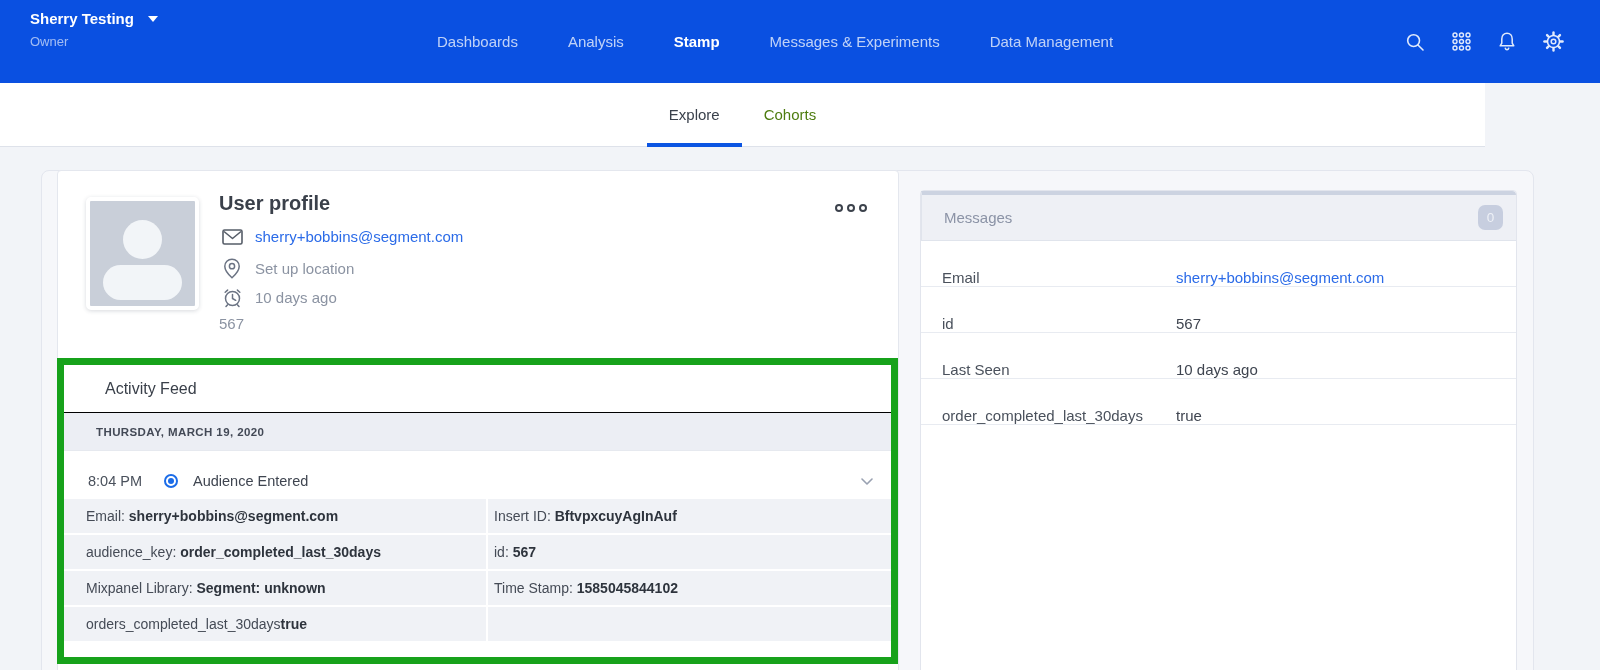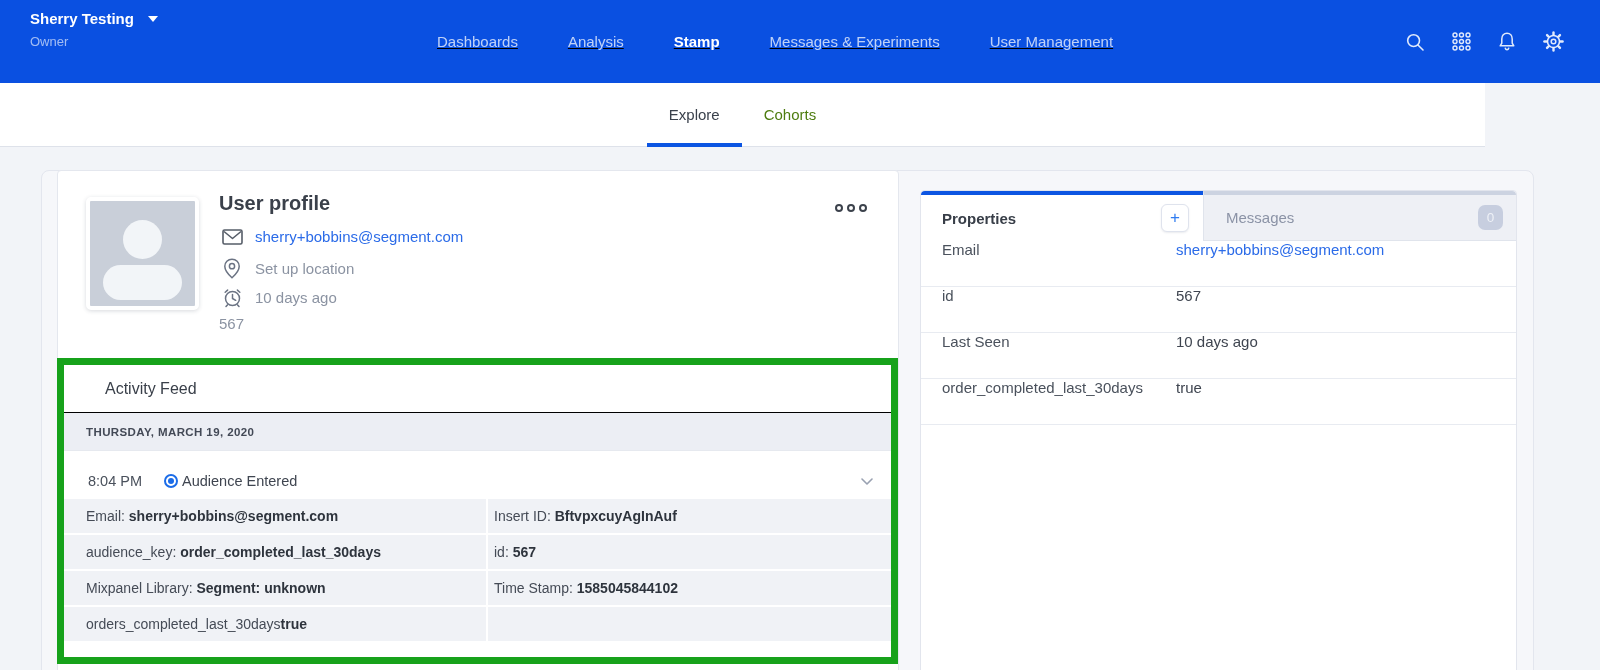--- a/index.html
+++ b/index.html
@@ -7,21 +7,21 @@
               font-family:"Liberation Sans","DejaVu Sans",sans-serif; }
 
   
   .topbar { position:absolute; left:0; top:0; width:1600px; height:83px; background:#0a50e1; }
   .project { position:absolute; left:30px; top:10px; color:#fff; }
   .project-name-row { display:flex; align-items:center; gap:14px; font-size:15px; font-weight:700; }
   .caret-down { width:0; height:0; border-left:5px solid transparent; border-right:5px solid transparent;
                 border-top:6px solid #fff; }
   .project-role { margin-top:7px; font-size:13px; color:rgba(255,255,255,.62); }
 
-  .main-nav { position:absolute; left:437px; top:0; height:83px; display:flex; align-items:center; gap:50px;text-decoration:underline; }
+  .main-nav { position:absolute; left:437px; top:0; height:83px; display:flex; align-items:center; gap:50px; }
   .nav-item { font-size:15px; color:rgba(255,255,255,.74); white-space:nowrap; cursor:pointer; }
   .nav-item.active { color:#fff; font-weight:700; }
 
   .topbar-icons { position:absolute; right:36px; top:0; height:83px; display:flex; align-items:center; gap:24px; }
   .tb-icon { width:22px; height:22px; display:flex; align-items:center; justify-content:center;
              color:rgba(255,255,255,.88); cursor:pointer; }
 
   
   .subtab-bar { position:absolute; left:0; top:83px; width:1485px; height:64px; background:#fff;
                 border-bottom:1px solid #dee2ea; display:flex; justify-content:center; gap:44px; }
@@ -52,26 +52,26 @@
   .p-id { position:absolute; left:161px; top:144px; font-size:15px; color:#8b93a2; }
   .kebab { position:absolute; left:777px; top:33px; display:flex; gap:4px; cursor:pointer; }
   .kebab span { width:8px; height:8px; border:2px solid #3c424c; border-radius:50%; }
 
   
   .activity-box { position:absolute; left:57px; top:358px; width:841px; height:306px; background:#fff;
                   border:7px solid #17a21b; z-index:3; }
   .af-header { height:48px; border-bottom:1px solid #000000; display:flex; align-items:center;
                padding-left:41px; font-size:16px; color:#3a404a; }
   .af-date { height:38px; background:#eceef4; border-bottom:1px solid #e6e9ef; display:flex; align-items:center;
-             padding-left:22px; font-size:11.5px; font-weight:700; letter-spacing:.4px; color:#434956; }
+             padding-left:32px; font-size:11.5px; font-weight:700; letter-spacing:.4px; color:#434956; }
   .af-event { height:48px; display:flex; align-items:center; padding:12px 18px 0 24px; font-size:14.5px; color:#3f4550; }
   .af-time { width:76px; color:#4a515c; }
   .radio-ic { width:14px; height:14px; border:2px solid #1b6ce8; border-radius:50%; position:relative; }
   .radio-ic i { position:absolute; left:2px; top:2px; width:6px; height:6px; background:#1b6ce8; border-radius:50%; }
-  .af-event-name { margin-left:4px; }
+  .af-event-name { margin-left:15px; }
   .af-chevron { margin-left:auto; display:flex; align-items:center; cursor:pointer; }
   .det-row { display:flex; border-bottom:2px solid #fff; }
   .det-cell { background:#f0f2f6; height:34px; display:flex; align-items:center; font-size:14px; color:#454b56;
               white-space:pre-wrap; }
   .det-cell.c1 { width:424px; padding-left:22px; border-right:2px solid #fff; }
   .det-cell.c2 { flex:1; padding-left:6px; }
   .det-val { font-weight:700; color:#2e343d; }
 
   
   .props-panel { position:absolute; left:920px; top:190px; width:597px; height:510px; background:#fff;
@@ -81,21 +81,21 @@
                     display:flex; align-items:center; padding:0 14px 0 21px; cursor:pointer; }
   .tab-properties .tab-label { font-size:15px; font-weight:700; color:#383e48; }
   .plus-btn { margin-left:auto; width:28px; height:28px; border:1px solid #dfe3ed; border-radius:6px; background:#fff;
               color:#2f7bf0; font-size:17px; line-height:25px; text-align:center;
               box-shadow:0 1px 2px rgba(50,60,90,.10); cursor:pointer; }
   .tab-messages { flex:1; background:#eef0f5; border-top:4px solid #ccd3e1; border-left:1px solid #e0e4ec;
                   border-bottom:1px solid #e0e4ec; border-radius:0 4px 0 0; display:flex; align-items:center;
                   padding:0 13px 0 22px; color:#8b93a6; font-size:15px; cursor:pointer; }
   .msg-badge { margin-left:auto; min-width:25px; height:25px; padding:0 4px; background:#c7cedf; color:#eef1f7;
                border-radius:7px; display:flex; align-items:center; justify-content:center; font-size:13.5px; }
-  .prop-row { display:flex; align-items:flex-start; height:46px; border-bottom:1px solid #e8ebf1;
+  .prop-row { display:flex; align-items:flex-end; height:46px; border-bottom:1px solid #e8ebf1;
               padding-left:21px; font-size:15px; }
   .prop-key { width:234px; color:#4a515c; }
   .prop-val { color:#3f4550; }
   .prop-val.link { color:#2b6be8; cursor:pointer; }
 </style>
 </head>
 <body>
 
 <header class="topbar">
   <div class="project">
@@ -104,21 +104,21 @@
       <span class="caret-down"></span>
     </div>
     <div class="project-role">Owner</div>
   </div>
 
   <nav class="main-nav">
     <span class="nav-item">Dashboards</span>
     <span class="nav-item">Analysis</span>
     <span class="nav-item active">Stamp</span>
     <span class="nav-item">Messages &amp; Experiments</span>
-    <span class="nav-item">User Management</span>
+    <span class="nav-item">Data Management</span>
   </nav>
 
   <div class="topbar-icons">
     <span class="tb-icon">
       <svg width="20" height="20" viewBox="0 0 20 20">
           <circle cx="8.6" cy="8.6" r="5.9" fill="none" stroke="currentColor" stroke-width="1.6"></circle>
           <line x1="13.2" y1="13.2" x2="18" y2="18" stroke="currentColor" stroke-width="1.6" stroke-linecap="round"></line>
         </svg>
     </span>
     <span class="tb-icon">
@@ -256,24 +256,20 @@
     </div>
     <div class="det-row">
       <div class="det-cell c1"><span>orders_completed_last_30days</span><span class="det-val">true</span></div>
       <div class="det-cell c2"><span></span><span class="det-val"></span></div>
     </div>
   </div>
 </section>
 
 <section class="props-panel">
   <div class="props-tabs">
-    <div class="tab-properties">
-      <span class="tab-label">Properties</span>
-      <span class="plus-btn">+</span>
-    </div>
     <div class="tab-messages">
       <span>Messages</span>
       <span class="msg-badge">0</span>
     </div>
   </div>
 
   <div class="prop-row">
     <span class="prop-key">Email</span>
     <span class="prop-val link">sherry+bobbins@segment.com</span>
   </div>

